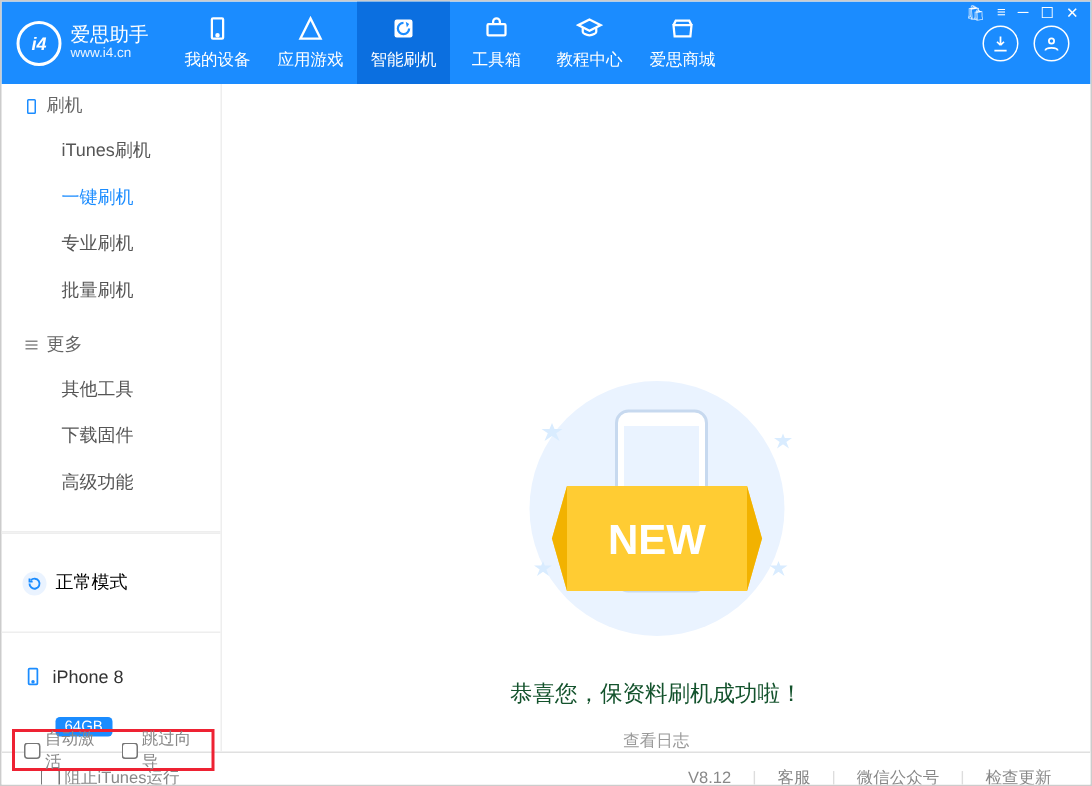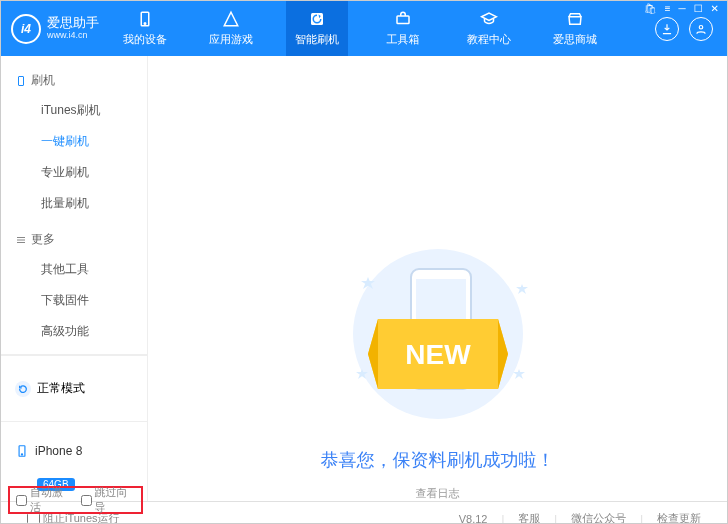--- a/index.html
+++ b/index.html
@@ -5,49 +5,49 @@
     * { box-sizing: border-box; margin: 0; padding: 0; font-family: "Microsoft YaHei", Arial, sans-serif; }
     body { width: 728px; height: 524px; background: #fff; overflow: hidden; border: 1px solid #ccc; }
 
     .header { height: 55px; background: #1b8cff; display: flex; align-items: center; padding: 0 10px; }
     .logo-wrap { display: flex; align-items: center; margin-right: 15px; }
     .logo-circle { width: 30px; height: 30px; border: 2px solid #fff; border-radius: 50%; display: flex; align-items: center; justify-content: center; color: #fff; font-weight: bold; font-size: 12px; margin-right: 6px; font-style: italic; }
     .logo-txt { display: flex; flex-direction: column; color: #fff; line-height: 1.1; }
     .logo-name { font-size: 13px; font-weight: normal; }
     .logo-url { font-size: 9px; opacity: .9; }
 
-    .nav { display: flex; height: 100%; flex: 1; gap: 24px; }
+    .nav { display: flex; height: 100%; flex: 1; }
     .nav-item { width: 62px; display: flex; flex-direction: column; align-items: center; justify-content: center; color: #fff; font-size: 11px; gap: 4px; cursor: pointer; }
     .nav-item.active { background: #0b6fe0; }
     .nav-icon { width: 18px; height: 18px; }
 
     .header-right { display: flex; align-items: center; gap: 10px; padding-right: 4px; }
     .sys-btns { position: absolute; top: 2px; right: 6px; display: flex; gap: 4px; }
     .sys-btn { color: #fff; font-size: 10px; cursor: pointer; padding: 0 2px; }
 
     .hdr-circle { width: 24px; height: 24px; border: 1.5px solid #fff; border-radius: 50%; display: flex; align-items: center; justify-content: center; }
     .hdr-circle svg { stroke: #fff; }
 
     .main { display: flex; height: calc(100% - 55px - 22px); }
     .sidebar { width: 147px; border-right: 1px solid #eee; display: flex; flex-direction: column; font-size: 12px; }
-    .sb-scroll { flex: 1; padding-top: 10px; }
+    .sb-scroll { flex: 1; }
     .sb-section { color: #666; padding: 6px 14px; display: flex; align-items: center; gap: 4px; }
     .sb-item { padding: 7px 0 7px 40px; color: #555; cursor: pointer; }
     .sb-item.active { color: #1b8cff; }
 
     .sb-bottom { border-top: 1px solid #eee; }
     .device-status { padding: 24px 14px; display: flex; align-items: center; gap: 6px; border-top: 1px solid #eee; }
     .status-icon { width: 16px; height: 16px; border-radius: 50%; background: #eaf3ff; display: flex; align-items: center; justify-content: center; }
     .device-row { padding: 22px 14px 10px; border-top: 1px solid #eee; }
     .dev-line { display: flex; align-items: center; gap: 6px; color: #333; }
     .badge-cap { display: inline-block; margin-left: 22px; margin-top: 20px; padding: 1px 6px; border-radius: 3px; background: #1b8cff; color: #fff; font-size: 10px; }
 
     .content { flex: 1; display: flex; flex-direction: column; align-items: center; justify-content: flex-end; position: relative; }
     .illus { width: 260px; height: 210px; }
-    .success-msg { font-size: 18px; color: #3b82f6; margin-top: 14px; }
+    .success-msg { font-size: 15px; color: #14532d; margin-top: 14px; }
     .ok-btn { margin-top: 14px; padding: 6px 26px; border: 1px solid #ccc; background: #fff; font-size: 12px; color: #333; cursor: pointer; }
     .view-log { margin-top: 14px; font-size: 11px; color: #999; cursor: pointer; }
 
     .foot-checks { position: absolute; left: 8px; bottom: 10px; width: 135px; height: 28px; display: flex; align-items: center; gap: 10px; font-size: 11px; color: #888; border: 2px solid #e23; padding: 0 6px; }
     .foot-checks label { display: flex; align-items: center; gap: 3px; cursor: pointer; }
     .foot-checks input { width: 11px; height: 11px; }
 
     .statusbar { height: 34px; border-top: 1px solid #e0e0e0; background: #fff; display: flex; align-items: center; font-size: 11px; color: #888; padding: 0 26px; gap: 14px; }
     .statusbar label { display: flex; align-items: center; gap: 3px; cursor: pointer; }
     .sb-spacer { flex: 1; }

